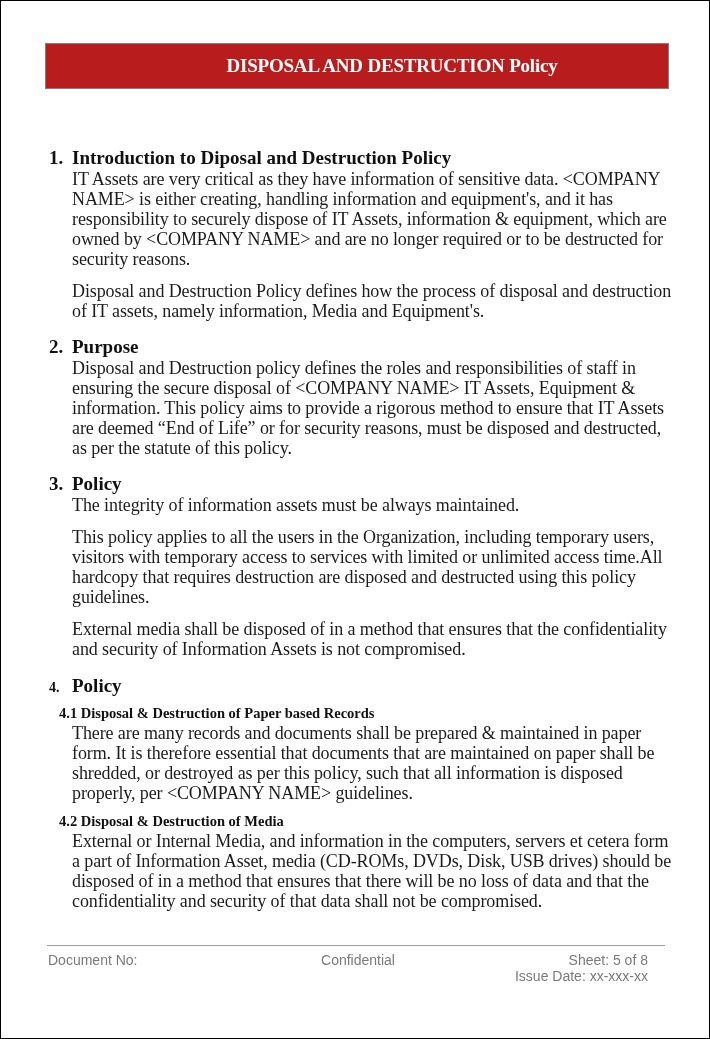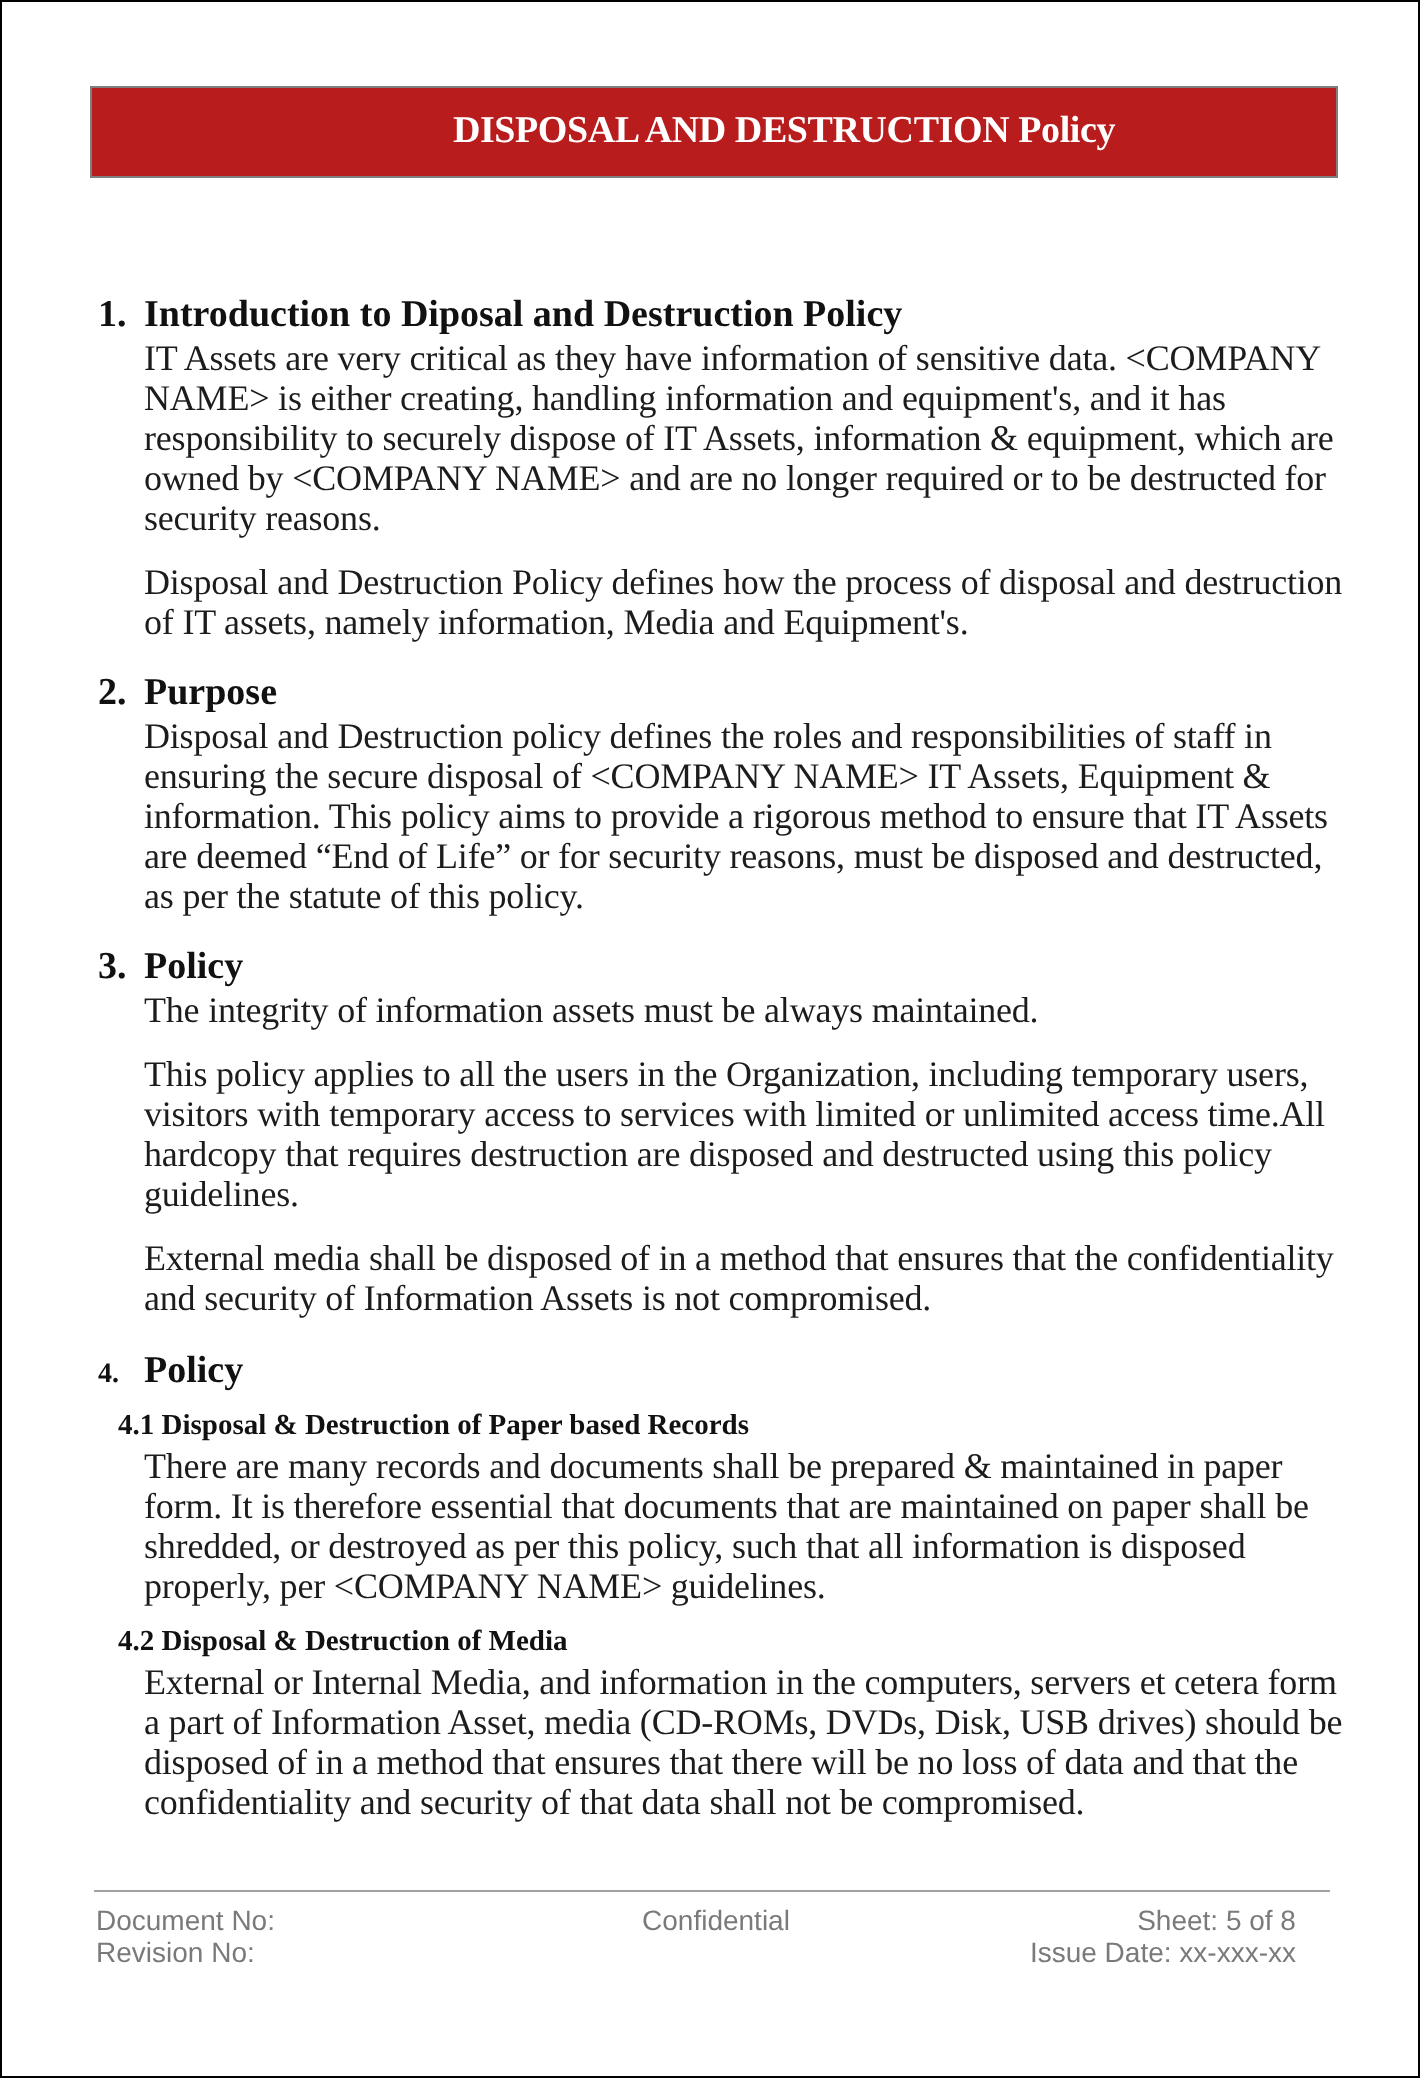--- a/index.html
+++ b/index.html
@@ -87,19 +87,18 @@
   </div>
 
   <div class="footer-line"></div>
   <div class="footer">
     <div class="row">
       <span class="col">Document No:</span>
       <span class="col center">Confidential</span>
       <span class="col right">Sheet: 5 of 8</span>
     </div>
     <div class="row">
-      <span class="col">Revision No:</span>
       <span class="col center"></span>
       <span class="col right">Issue Date: xx-xxx-xx</span>
     </div>
   </div>
 
 </div>
 
 </body></html>

